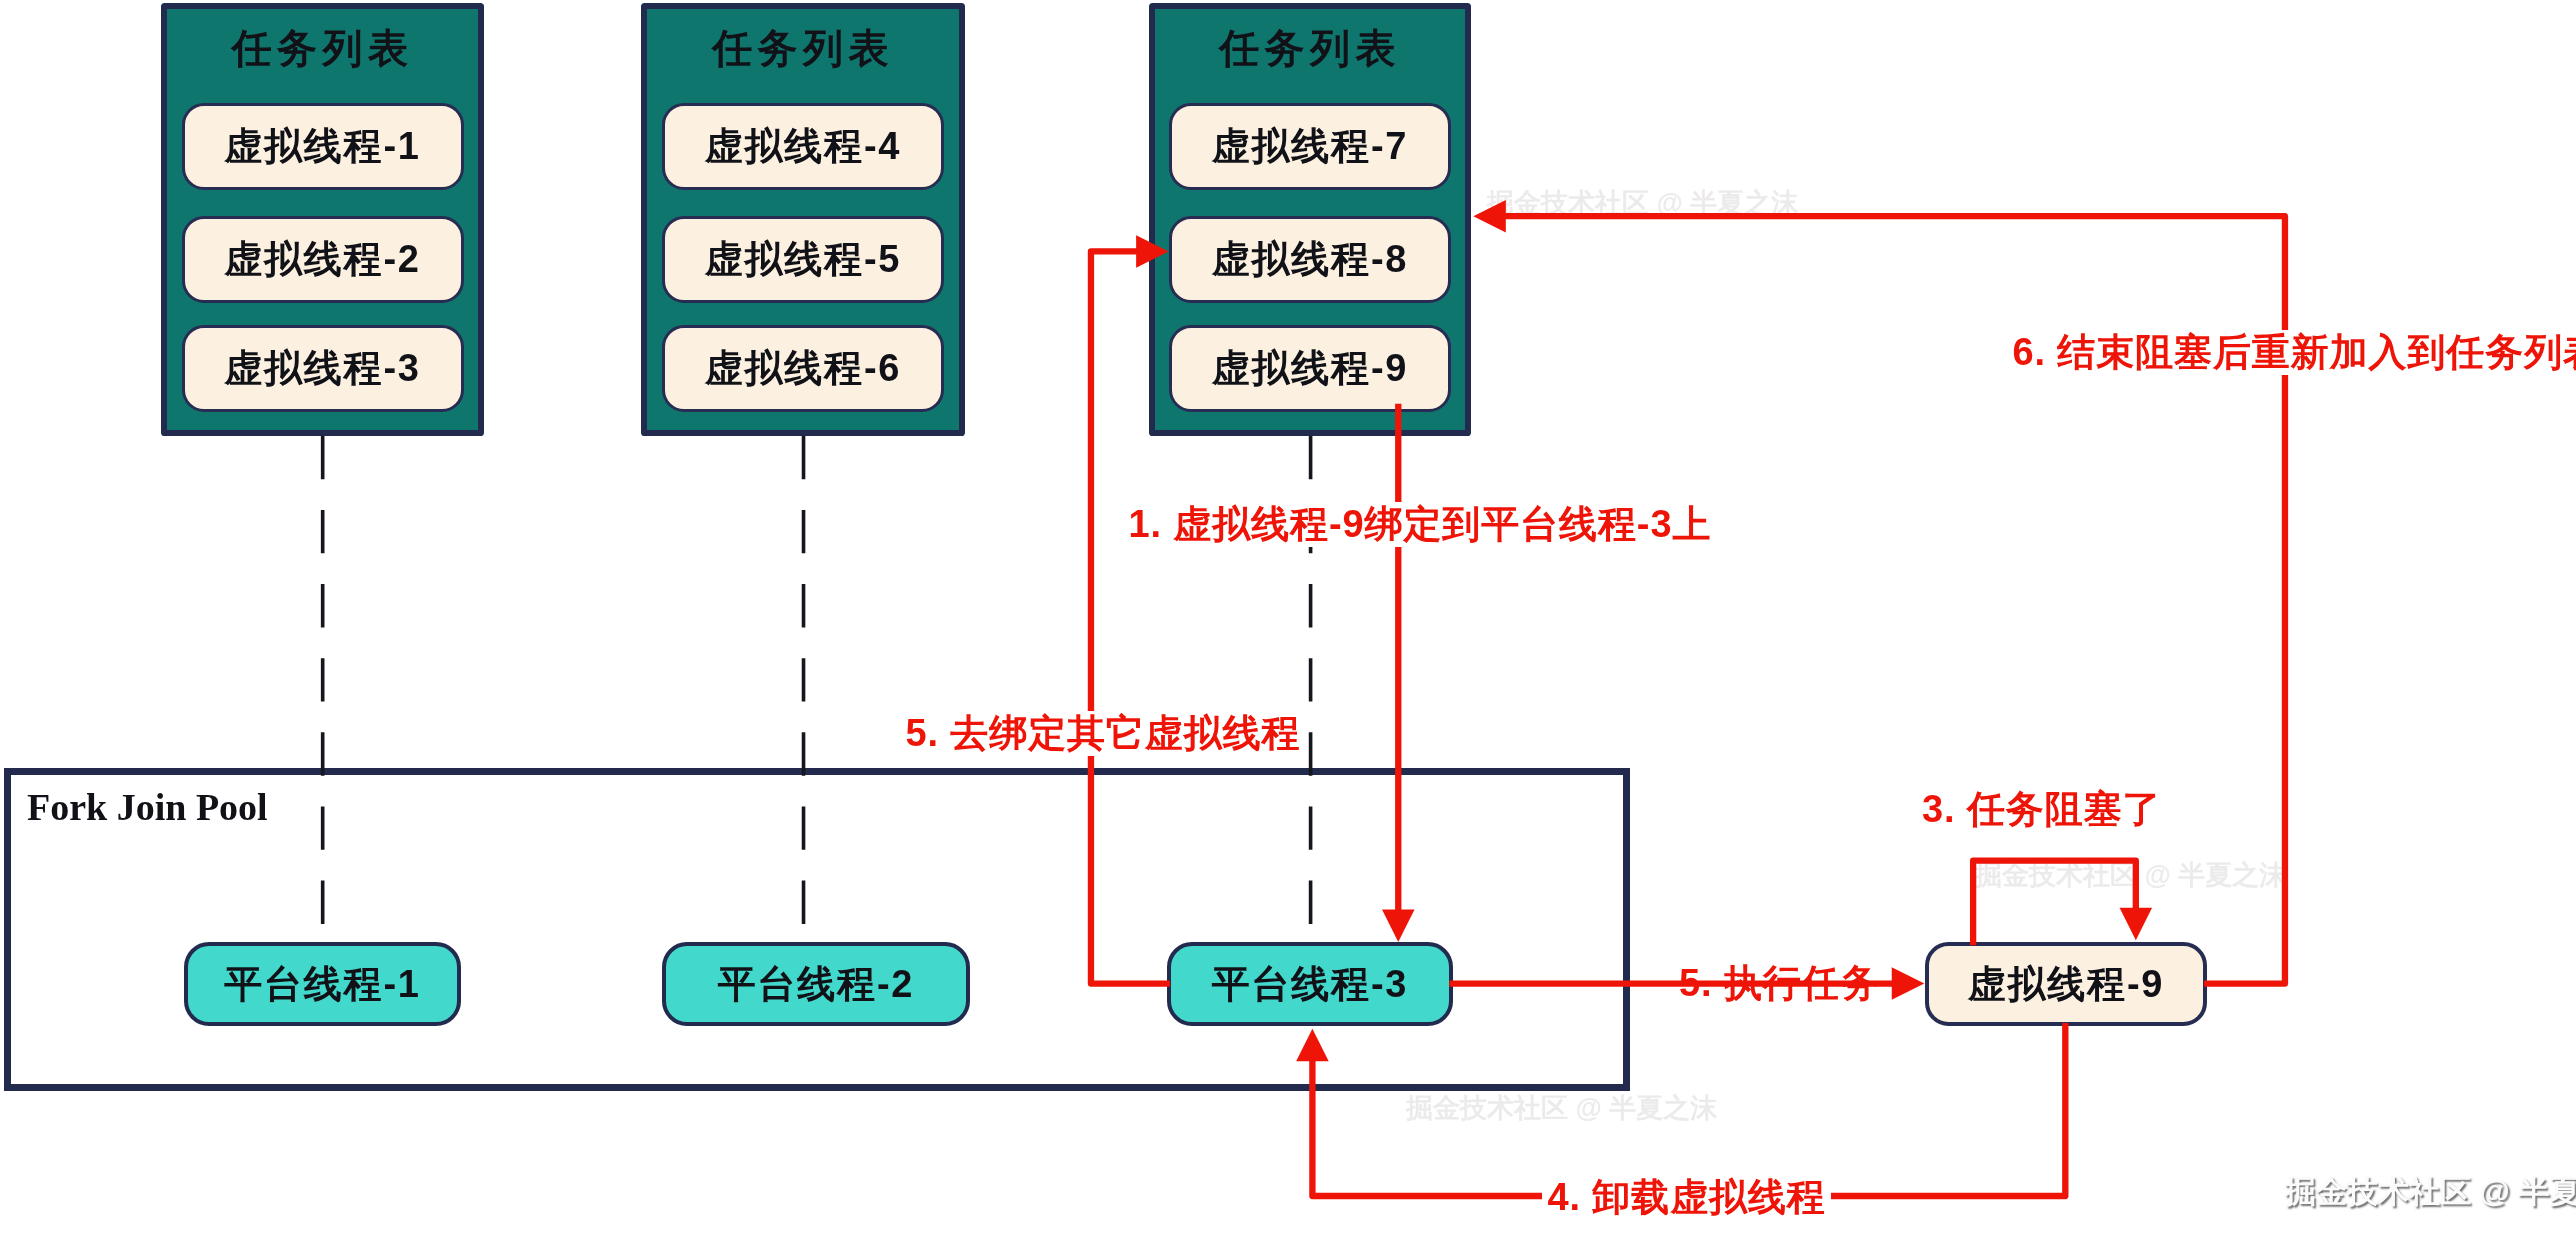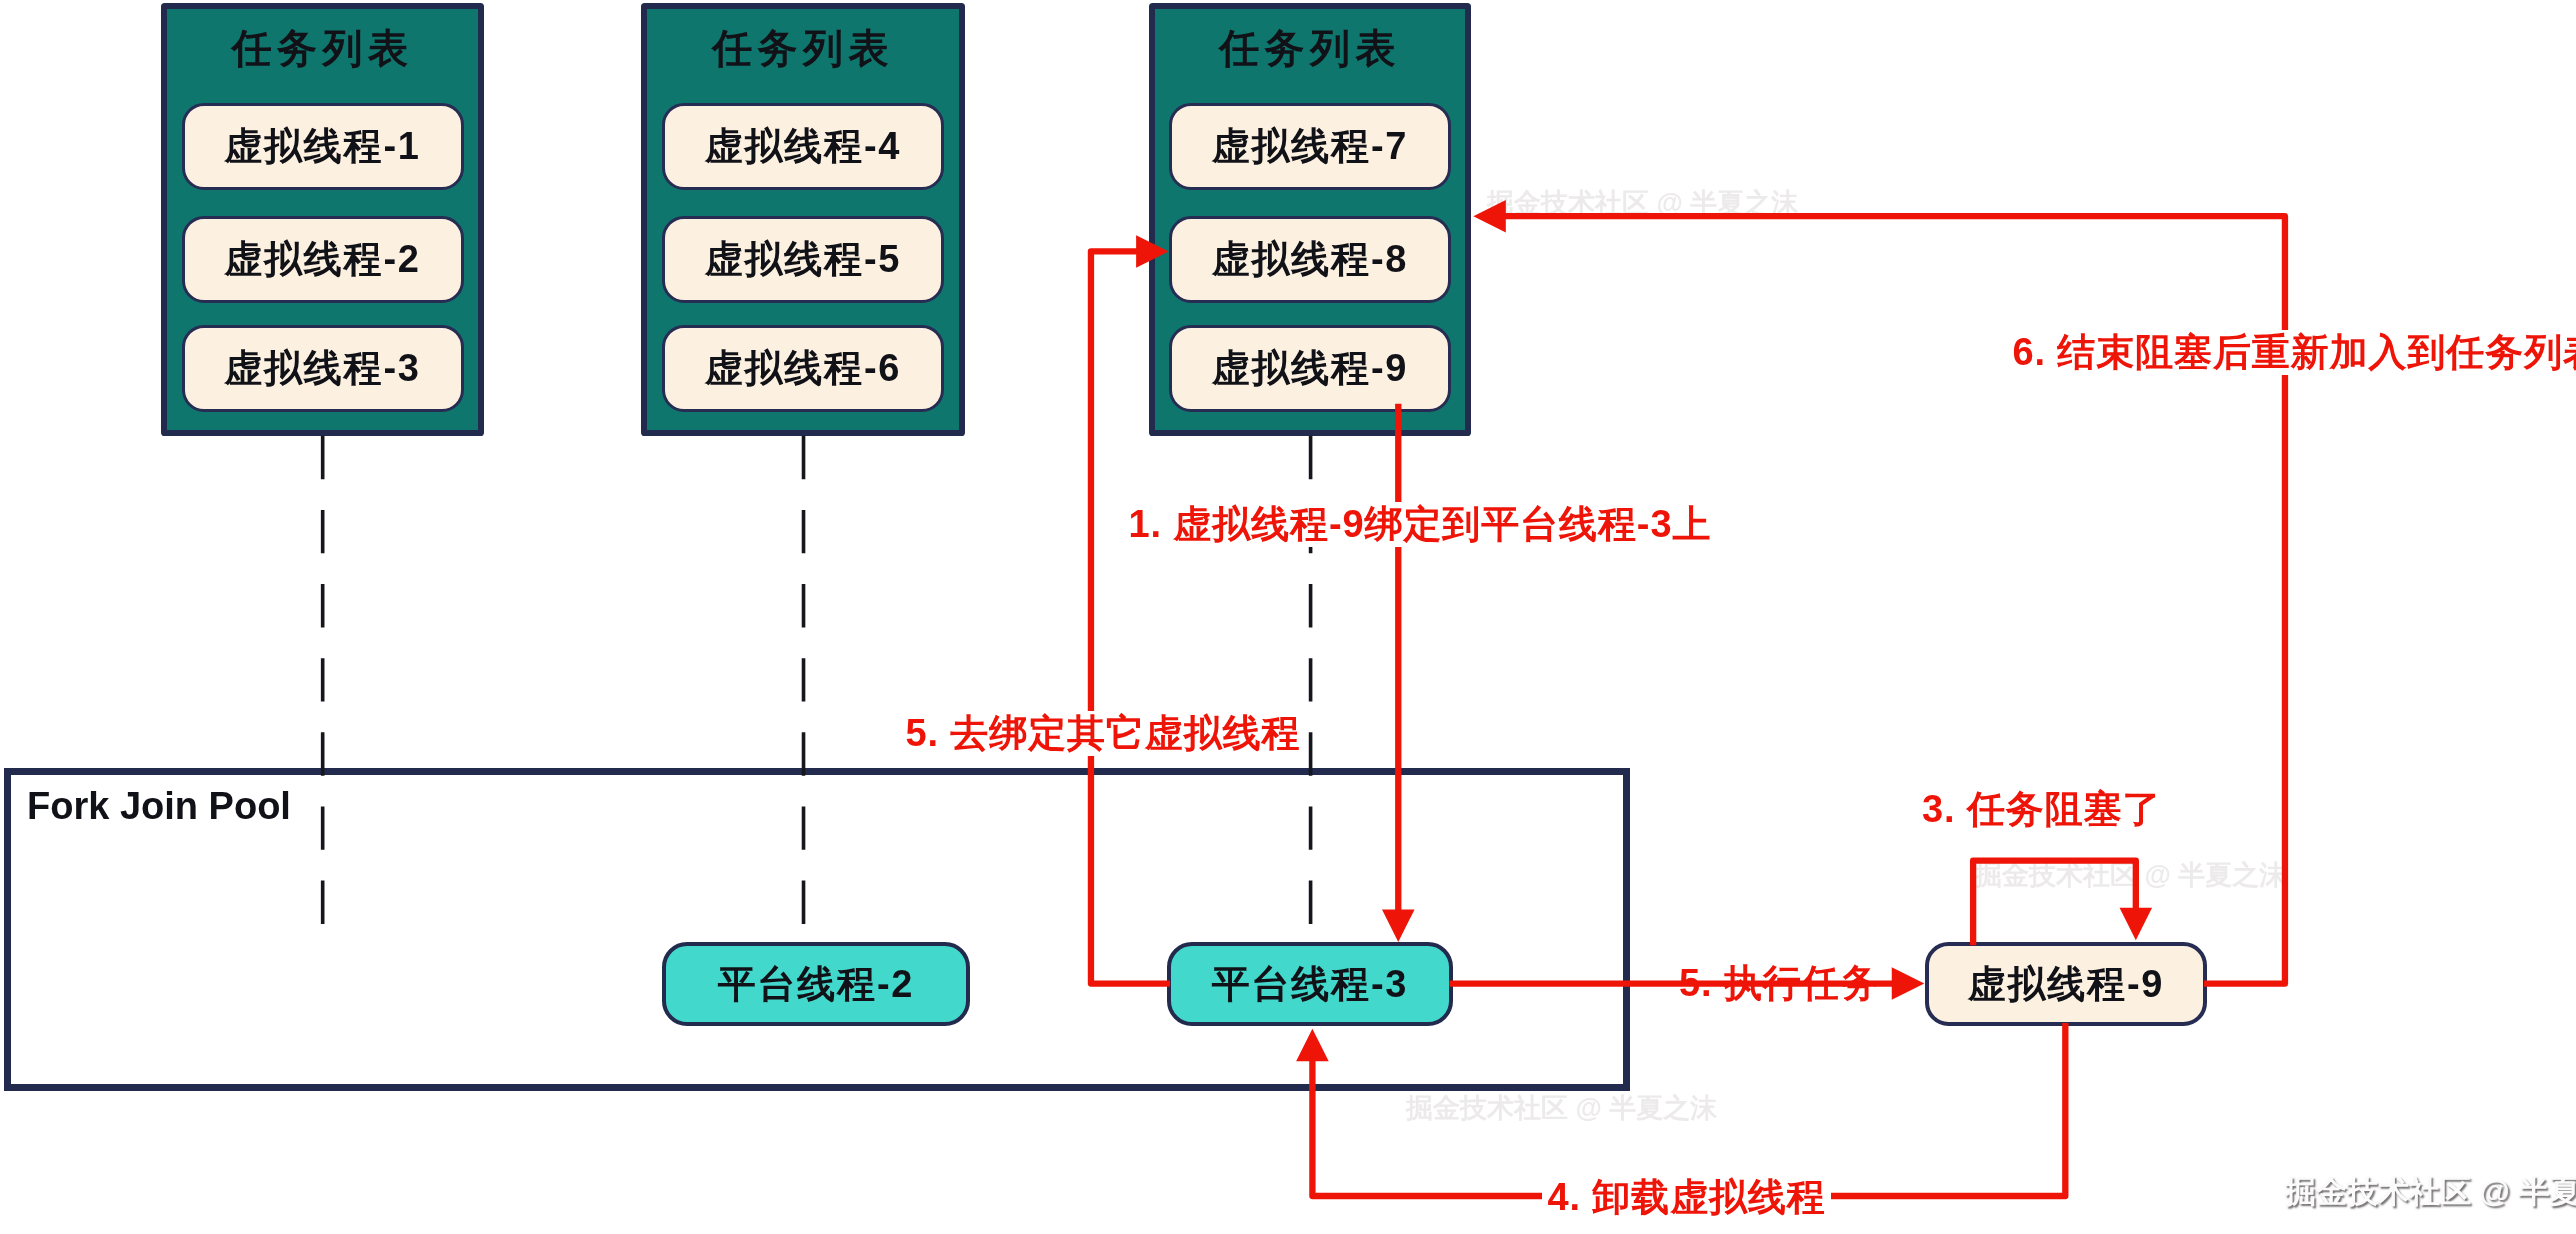--- a/index.html
+++ b/index.html
@@ -22,21 +22,21 @@
     display:flex;align-items:center;justify-content:center;
     font-size:38px;font-weight:bold;color:#111118;letter-spacing:1.8px;text-align:right;
   }
   .vt-item.i0{top:94px}.vt-item.i1{top:207px}.vt-item.i2{top:316px}
   
   #fjp{
     position:absolute;left:3.6px;top:768px;width:1626px;height:323px;box-sizing:border-box;
     border:7.2px solid #222a4e;background:transparent;z-index:2;
   }
   #fjp-label{
-    position:absolute;left:27px;top:785px;font-size:38px;font-weight:bold;color:#111118;z-index:3;
+    position:absolute;left:27px;top:785px;font-size:38px;font-weight:bold;color:#111118;z-index:3;font-family:Liberation Serif, serif;
   }
   .pt-box{
     position:absolute;top:942px;height:84px;box-sizing:border-box;
     background:#43d8cc;border:4.5px solid #222a4e;border-radius:25px;
     display:flex;align-items:center;justify-content:center;
     font-size:38px;font-weight:bold;color:#111118;letter-spacing:1.8px;z-index:4;
   }
   #pt1{left:184px;width:277px}
   #pt2{left:662px;width:308px}
   #pt3{left:1167px;width:286px}
@@ -94,20 +94,21 @@
 
   <div class="task-box" style="left:1149px;width:322px">
     <div class="task-title">任务列表</div>
     <div class="vt-item i0">虚拟线程-7</div>
     <div class="vt-item i1">虚拟线程-8</div>
     <div class="vt-item i2">虚拟线程-9</div>
   </div>
 
   <div id="fjp"></div>
   <div id="fjp-label">Fork Join Pool</div>
+  <div id="pt1" class="pt-box">平台线程-1</div>
   <div id="pt2" class="pt-box">平台线程-2</div>
   <div id="pt3" class="pt-box">平台线程-3</div>
 
   <div id="vt9">虚拟线程-9</div>
 
   <svg id="wires" viewBox="0 0 2850 1366">
 
     <path class="dashline" d="M357 482 V1042"></path>
     <path class="dashline" d="M889 482 V1042"></path>
     <path class="dashline" d="M1450 482 V1042"></path>

